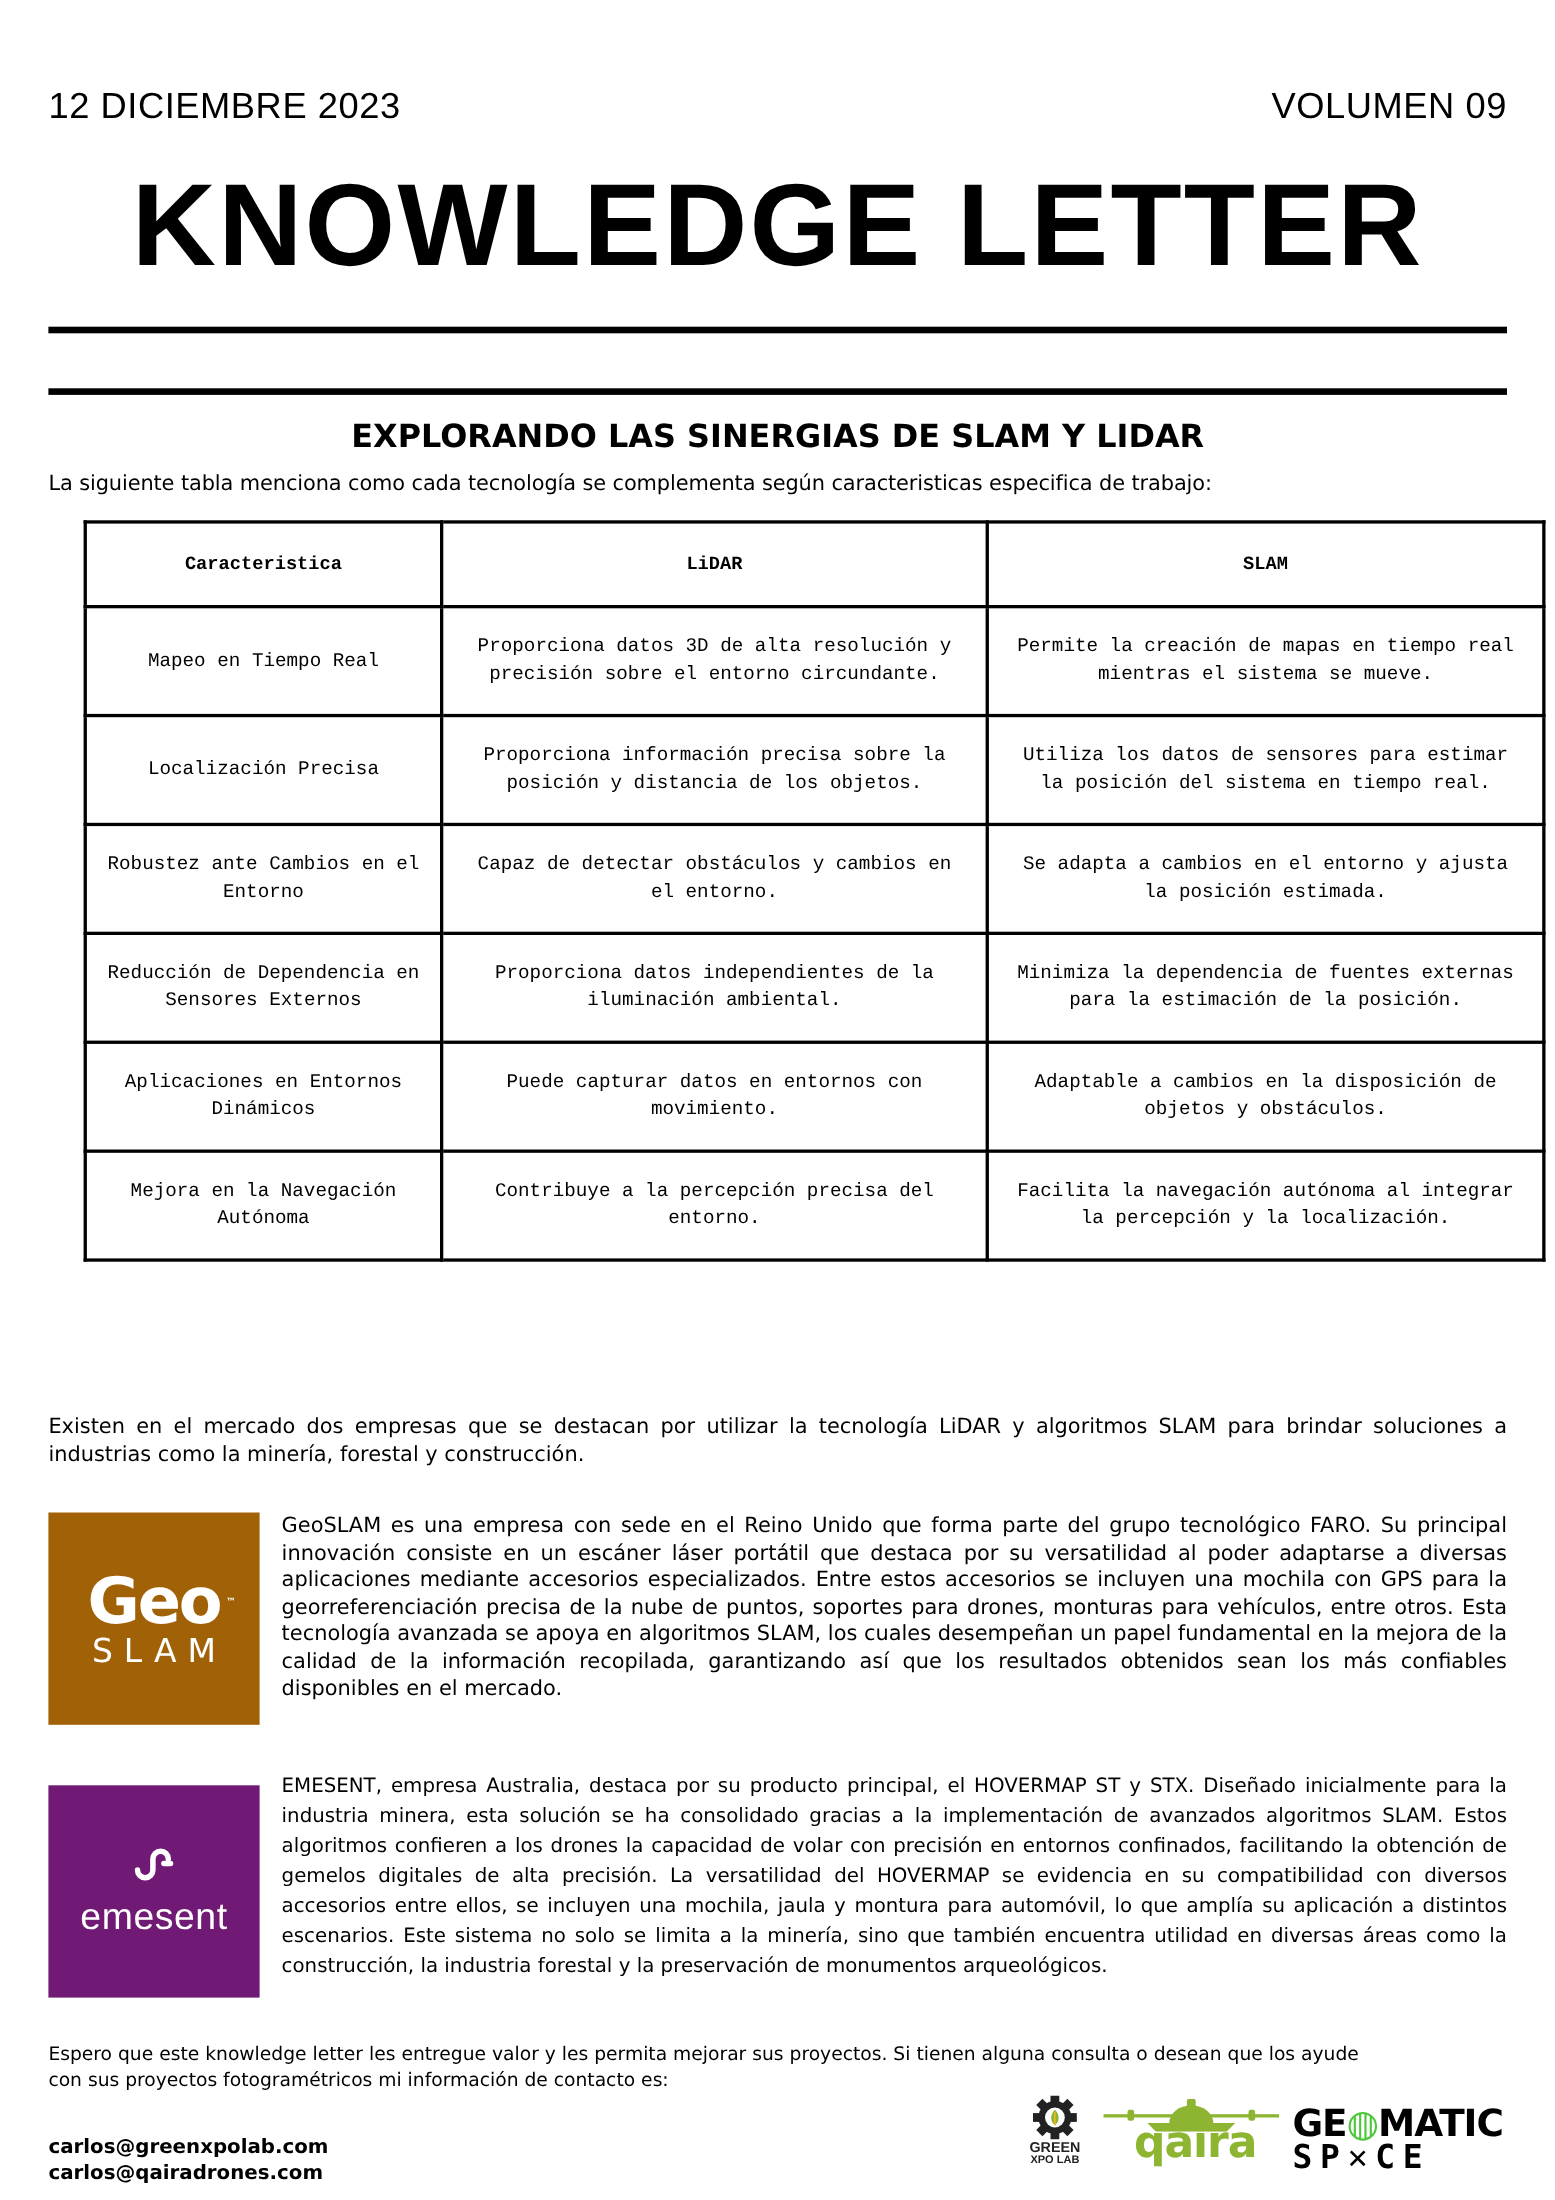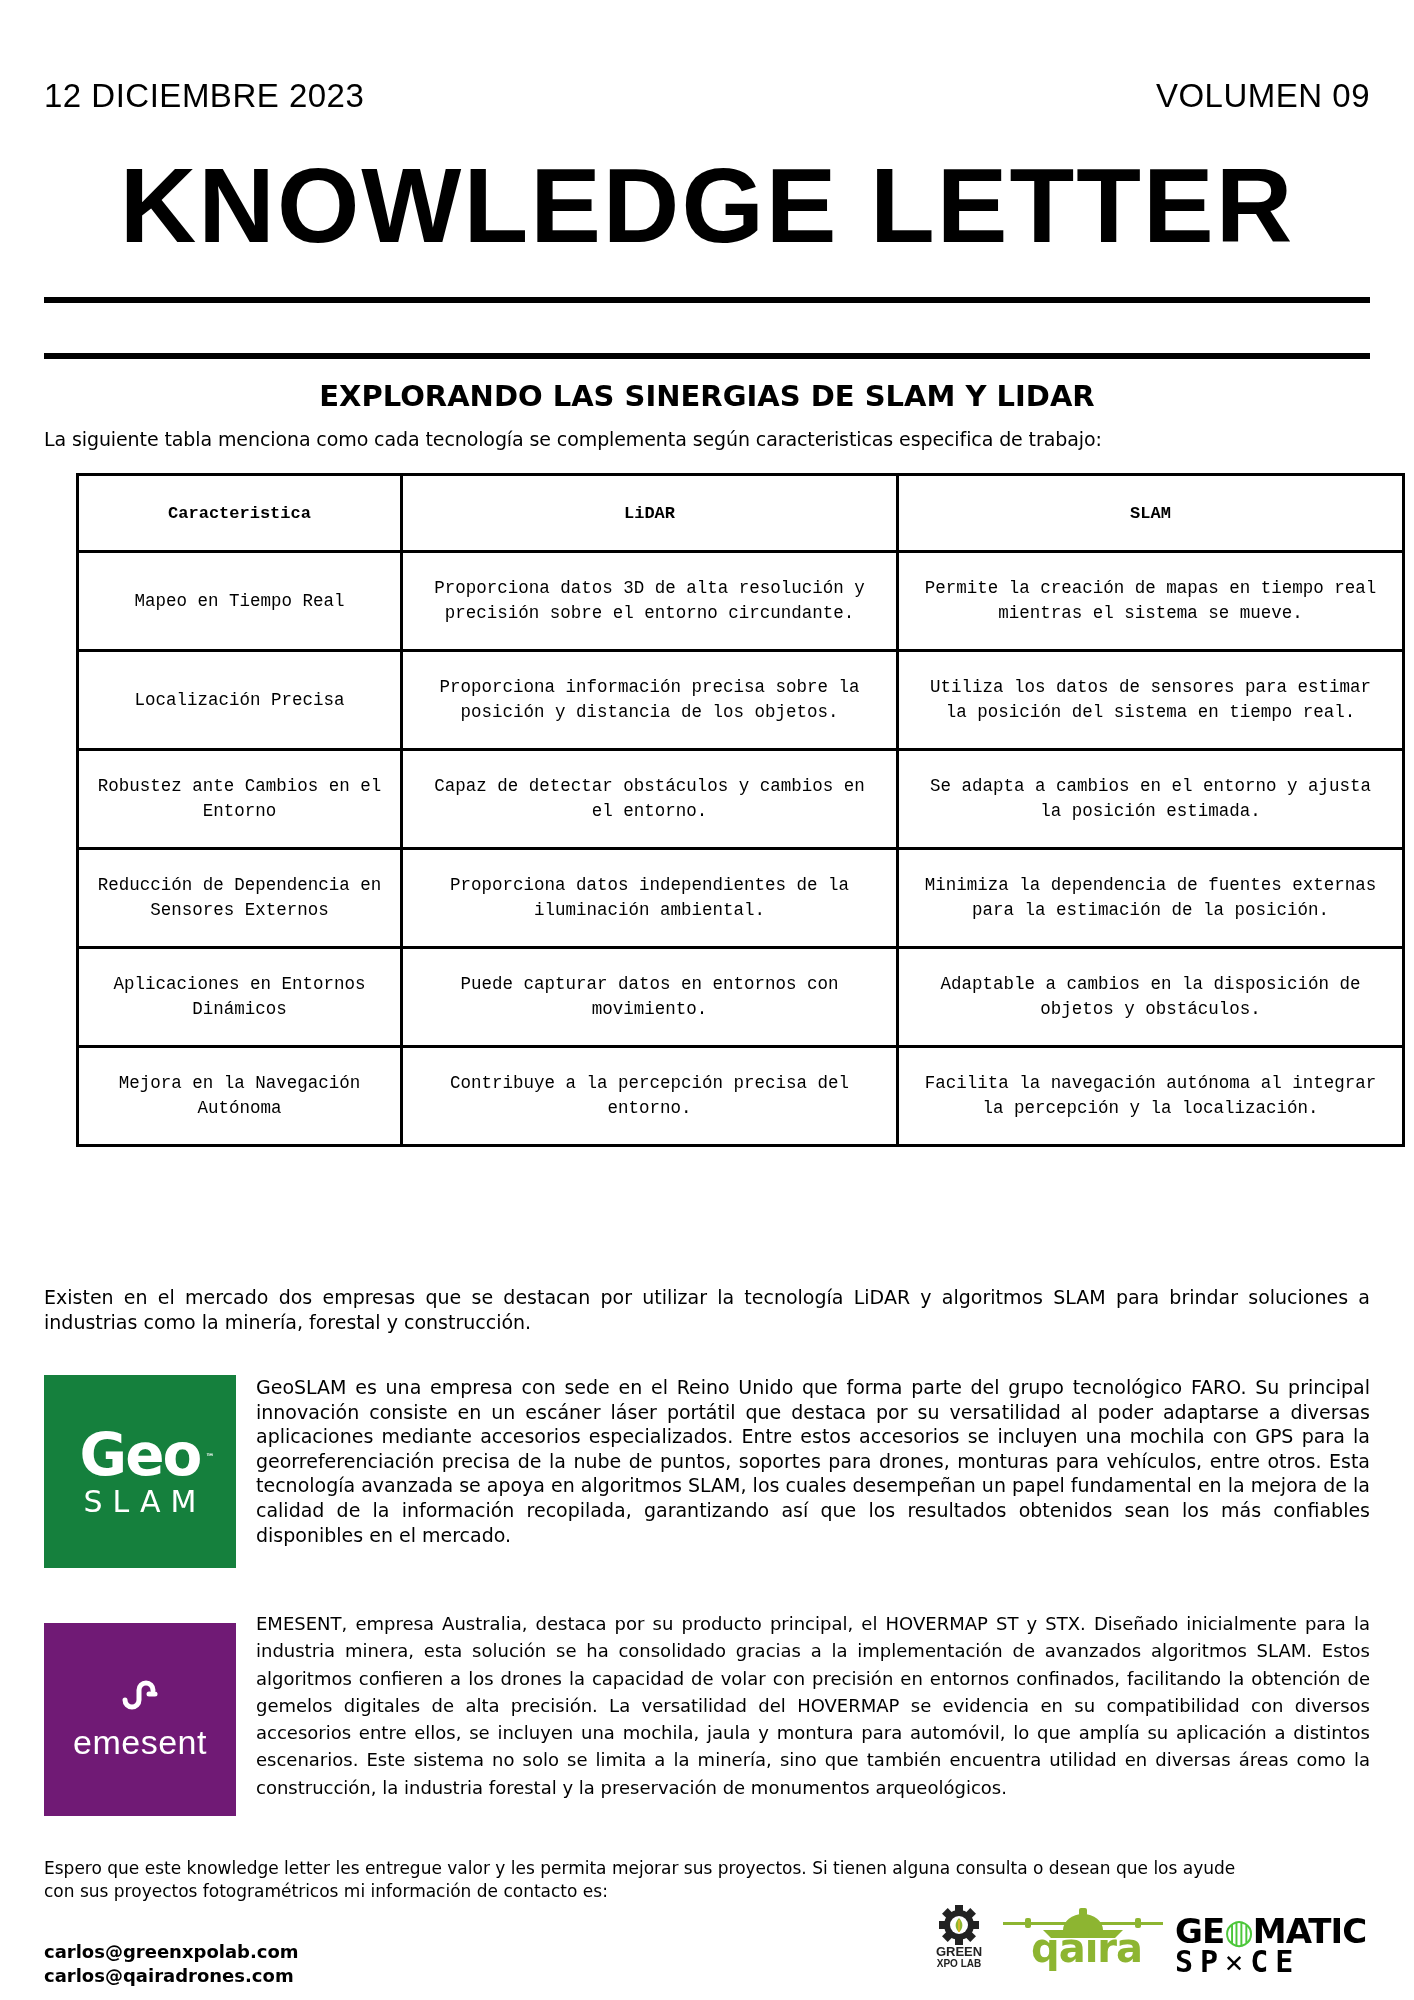--- a/index.html
+++ b/index.html
@@ -48,21 +48,21 @@
   table.comp col.c3 { width: 506px; }
   .para {
     font-family: "DejaVu Sans", sans-serif; font-size: 19px; line-height: 25px;
     text-align: justify; text-align-last: left;
   }
   .market { left: 44px; width: 1326px; top: 1285px; }
   .logo-box {
     left: 44px; width: 192px; height: 193px; display: flex; flex-direction: column;
     align-items: center; justify-content: center; color: #fff;
   }
-  .geoslam-logo { top: 1375px; background: #15803d; }
+  .geoslam-logo { top: 1375px; background: #a16207; }
   .emesent-logo { top: 1623px; background: #701a75; }
   .geo-word {
     font-family: "DejaVu Sans", sans-serif; font-size: 58px; line-height: 60px;
     font-weight: bold; letter-spacing: -2px; position: relative;
   }
   .geo-tm { position: absolute; top: 2px; right: -14px; font-size: 9px; letter-spacing: 0; }
   .slam-word {
     font-family: "DejaVu Sans", sans-serif; font-size: 30px; letter-spacing: 10px;
     line-height: 34px; margin-left: 10px;
   }

